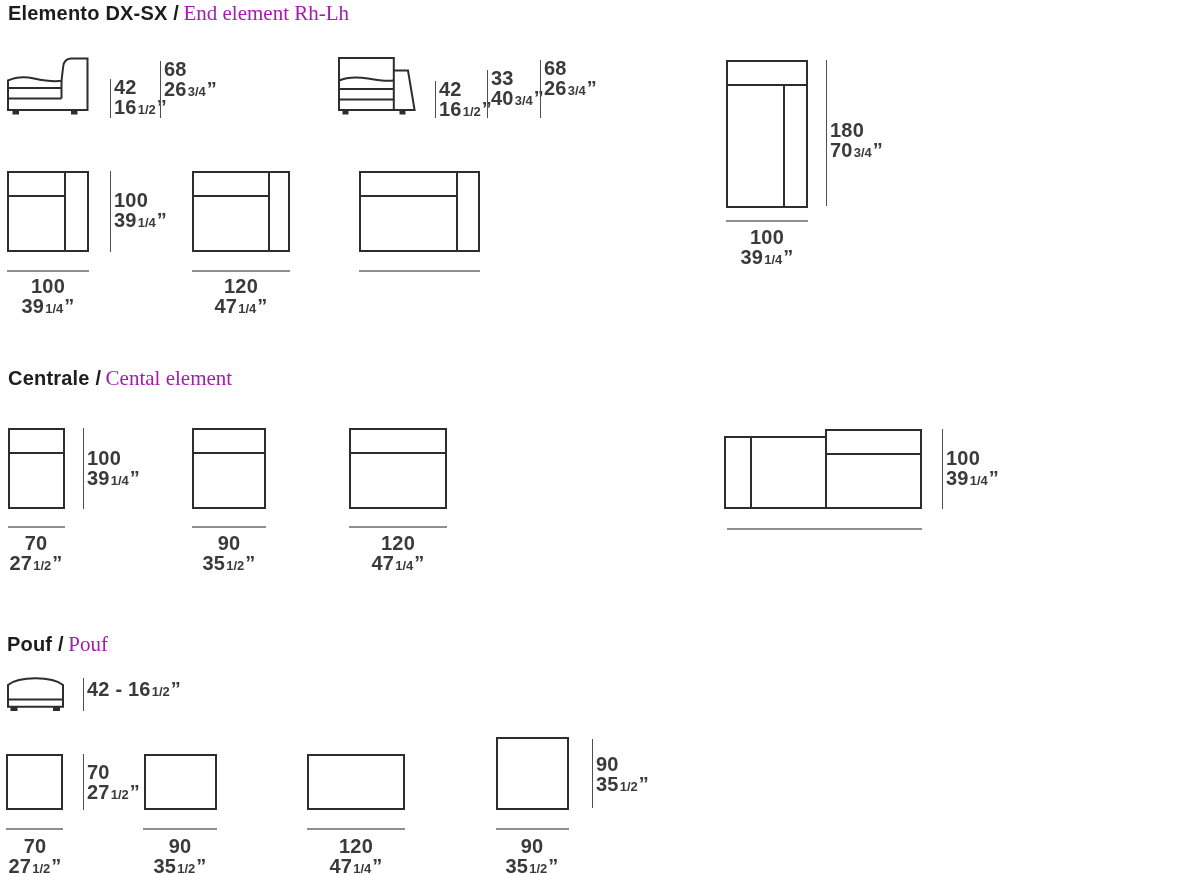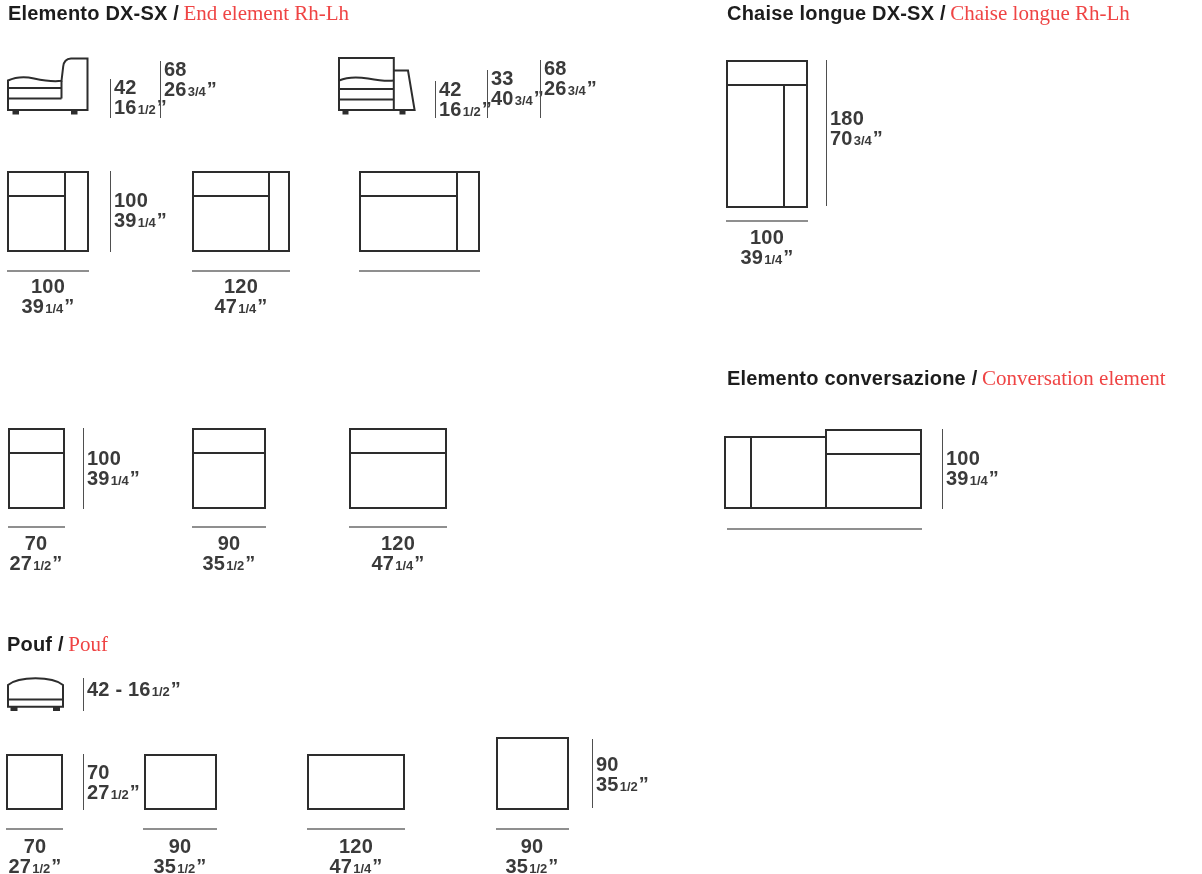--- a/index.html
+++ b/index.html
@@ -2,21 +2,21 @@
 <html><head>
 <meta charset="utf-8">
 <style>
   * { box-sizing: border-box; }
   html,body { margin:0; padding:0; }
   body { width:1202px; height:874px; background:#ffffff; font-family:"Liberation Sans", sans-serif; }
   #stage { position:relative; width:1202px; height:874px; background:#ffffff; overflow:hidden; }
 
   .title { position:absolute; white-space:nowrap; line-height:24px; }
   .title .it { font-family:"Liberation Sans", sans-serif; font-weight:700; font-size:20px; color:#1d1d1d; letter-spacing:.2px; }
-  .title .en { font-family:"Liberation Serif", serif; font-weight:400; font-size:21px; color:#ef4444; }
+  .title .en { font-family:"Liberation Serif", serif; font-weight:400; font-size:21px; color:#a21caf; }
 
   .rect { position:absolute; border:2px solid #2d2d2d; background:#ffffff; }
   .iv { position:absolute; top:0; bottom:0; width:2px; background:#2d2d2d; }
   .ih { position:absolute; left:0; height:2px; background:#2d2d2d; }
 
   .dline { position:absolute; width:1px; background:#4f4f4f; }
   .uline { position:absolute; height:1.5px; background:#8f8f8f; }
 
   .dimtext { position:absolute; font-size:20px; line-height:20px; font-weight:700; color:#3a3a3a; white-space:nowrap; letter-spacing:.2px; }
   .wlabel  { position:absolute; font-size:20px; line-height:20px; font-weight:700; color:#3a3a3a; text-align:center; white-space:nowrap; letter-spacing:.2px; }
@@ -109,40 +109,40 @@
     <div><span>120</span></div>
     <div><span>47</span><span class="frac">1/4</span><span>”</span></div>
   </div>
 
   <div class="rect" style="left:359px;top:171px;width:121px;height:81px">
     <div class="iv" style="left:95px"></div>
     <div class="ih" style="top:22px;width:95px"></div>
   </div>
   <div class="uline" style="left:359px;top:270px;width:121px"></div>
 
-  <div class="title" style="left:727px;top:1px">
-    <span class="it">Chaise longue DX-SX /</span>
-    <span class="en">Chaise longue Rh-Lh</span>
-  </div>
 
   <div class="rect" style="left:726px;top:60px;width:82px;height:148px">
     <div class="ih" style="top:22px;width:100%"></div>
     <div class="iv" style="left:55px;top:24px"></div>
   </div>
   <div class="dline" style="left:826px;top:60px;height:146px"></div>
-  <div class="dimtext" style="left:830px;top:108px">
+  <div class="dimtext" style="left:830px;top:120px">
     <div><span>180</span></div>
     <div><span>70</span><span class="frac">3/4</span><span>”</span></div>
   </div>
   <div class="uline" style="left:726px;top:220px;width:82px"></div>
   <div class="wlabel" style="left:717px;top:227px;width:100px">
     <div><span>100</span></div>
     <div><span>39</span><span class="frac">1/4</span><span>”</span></div>
   </div>
 
+  <div class="title" style="left:8px;top:366px">
+    <span class="it">Centrale /</span>
+    <span class="en">Cental element</span>
+  </div>
 
   <div class="rect" style="left:8px;top:428px;width:57px;height:81px">
     <div class="ih" style="top:22px;width:100%"></div>
   </div>
   <div class="dline" style="left:83px;top:428px;height:81px"></div>
   <div class="dimtext" style="left:87px;top:448px">
     <div><span>100</span></div>
     <div><span>39</span><span class="frac">1/4</span><span>”</span></div>
   </div>
   <div class="uline" style="left:8px;top:526px;width:57px"></div>
@@ -162,24 +162,20 @@
 
   <div class="rect" style="left:349px;top:428px;width:98px;height:81px">
     <div class="ih" style="top:22px;width:100%"></div>
   </div>
   <div class="uline" style="left:349px;top:526px;width:98px"></div>
   <div class="wlabel" style="left:348px;top:533px;width:100px">
     <div><span>120</span></div>
     <div><span>47</span><span class="frac">1/4</span><span>”</span></div>
   </div>
 
-  <div class="title" style="left:727px;top:366px">
-    <span class="it">Elemento conversazione /</span>
-    <span class="en">Conversation element</span>
-  </div>
 
   <div class="rect" style="left:724px;top:436px;width:103px;height:73px">
     <div class="iv" style="left:24px"></div>
   </div>
   <div class="rect" style="left:825px;top:429px;width:97px;height:80px">
     <div class="ih" style="top:22px;width:100%"></div>
   </div>
   <div class="dline" style="left:942px;top:429px;height:80px"></div>
   <div class="dimtext" style="left:946px;top:448px">
     <div><span>100</span></div>

